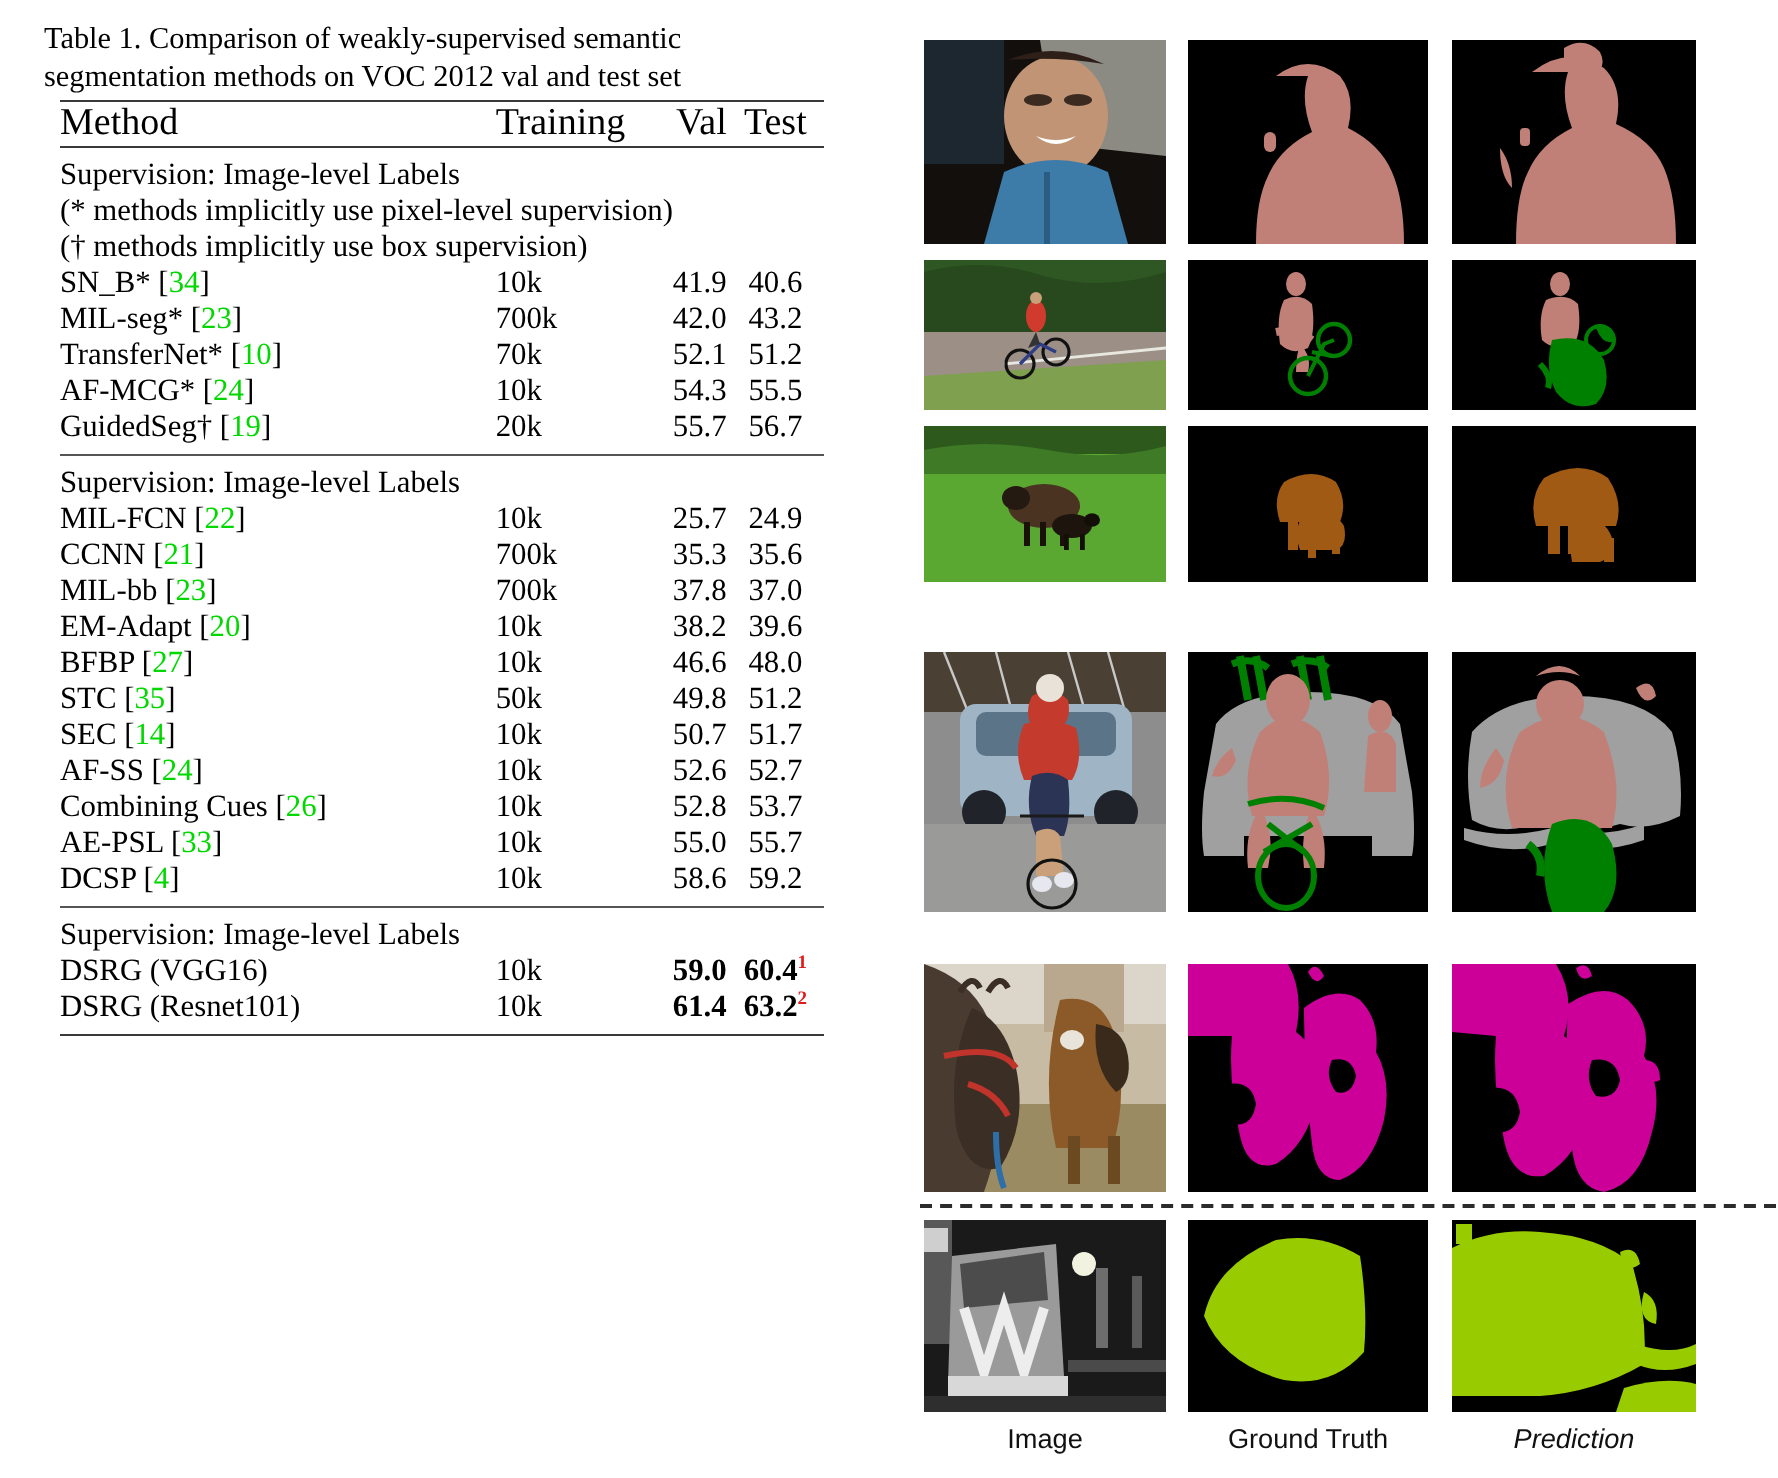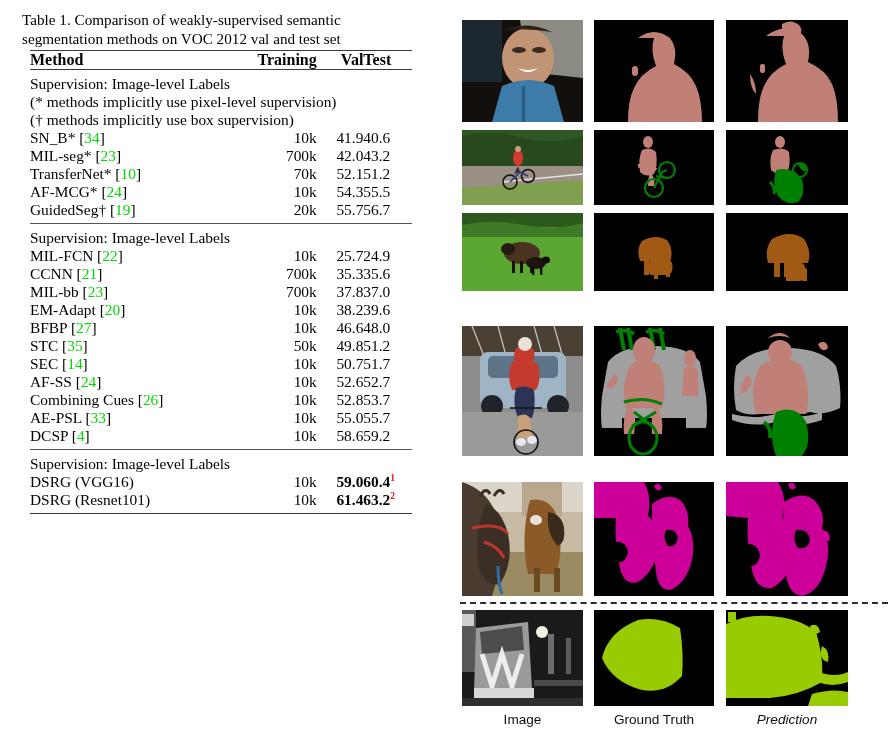--- a/index.html
+++ b/index.html
@@ -64,30 +64,30 @@
   .hr-thin {
     border-top: 1.1px solid #555;
     height: 0;
     font-size: 0;
     line-height: 0;
   }
   .sp-above td { height: 4px; }
   .sp-below td { height: 5px; }
 
   .hdr td {
-    font-weight: bold;
-    font-size: 16px;
+    font-weight: normal;
+    font-size: 19px;
     padding-top: 3px;
     padding-bottom: 5px;
   }
 
   .c-method { width: 215px; text-align: left; padding-left: 2px; }
-  .c-train  { width: 68px;  text-align: right; padding-right: 2px; }
+  .c-train  { width: 68px;  padding-right: 2px; }
   .c-val    { width: 46px;  text-align: right; padding-right: 2px; }
-  .c-test   { width: 48px;  text-align: left; padding-right: 3px; }
+  .c-test   { width: 48px;  text-align: center; padding-right: 3px; }
 
   .data-row td {
     padding-top: 4.6px;
     padding-bottom: 4.6px;
   }
   .group-row td {
     padding-top: 5px;
     padding-bottom: 5px;
   }
   .note-row td {

